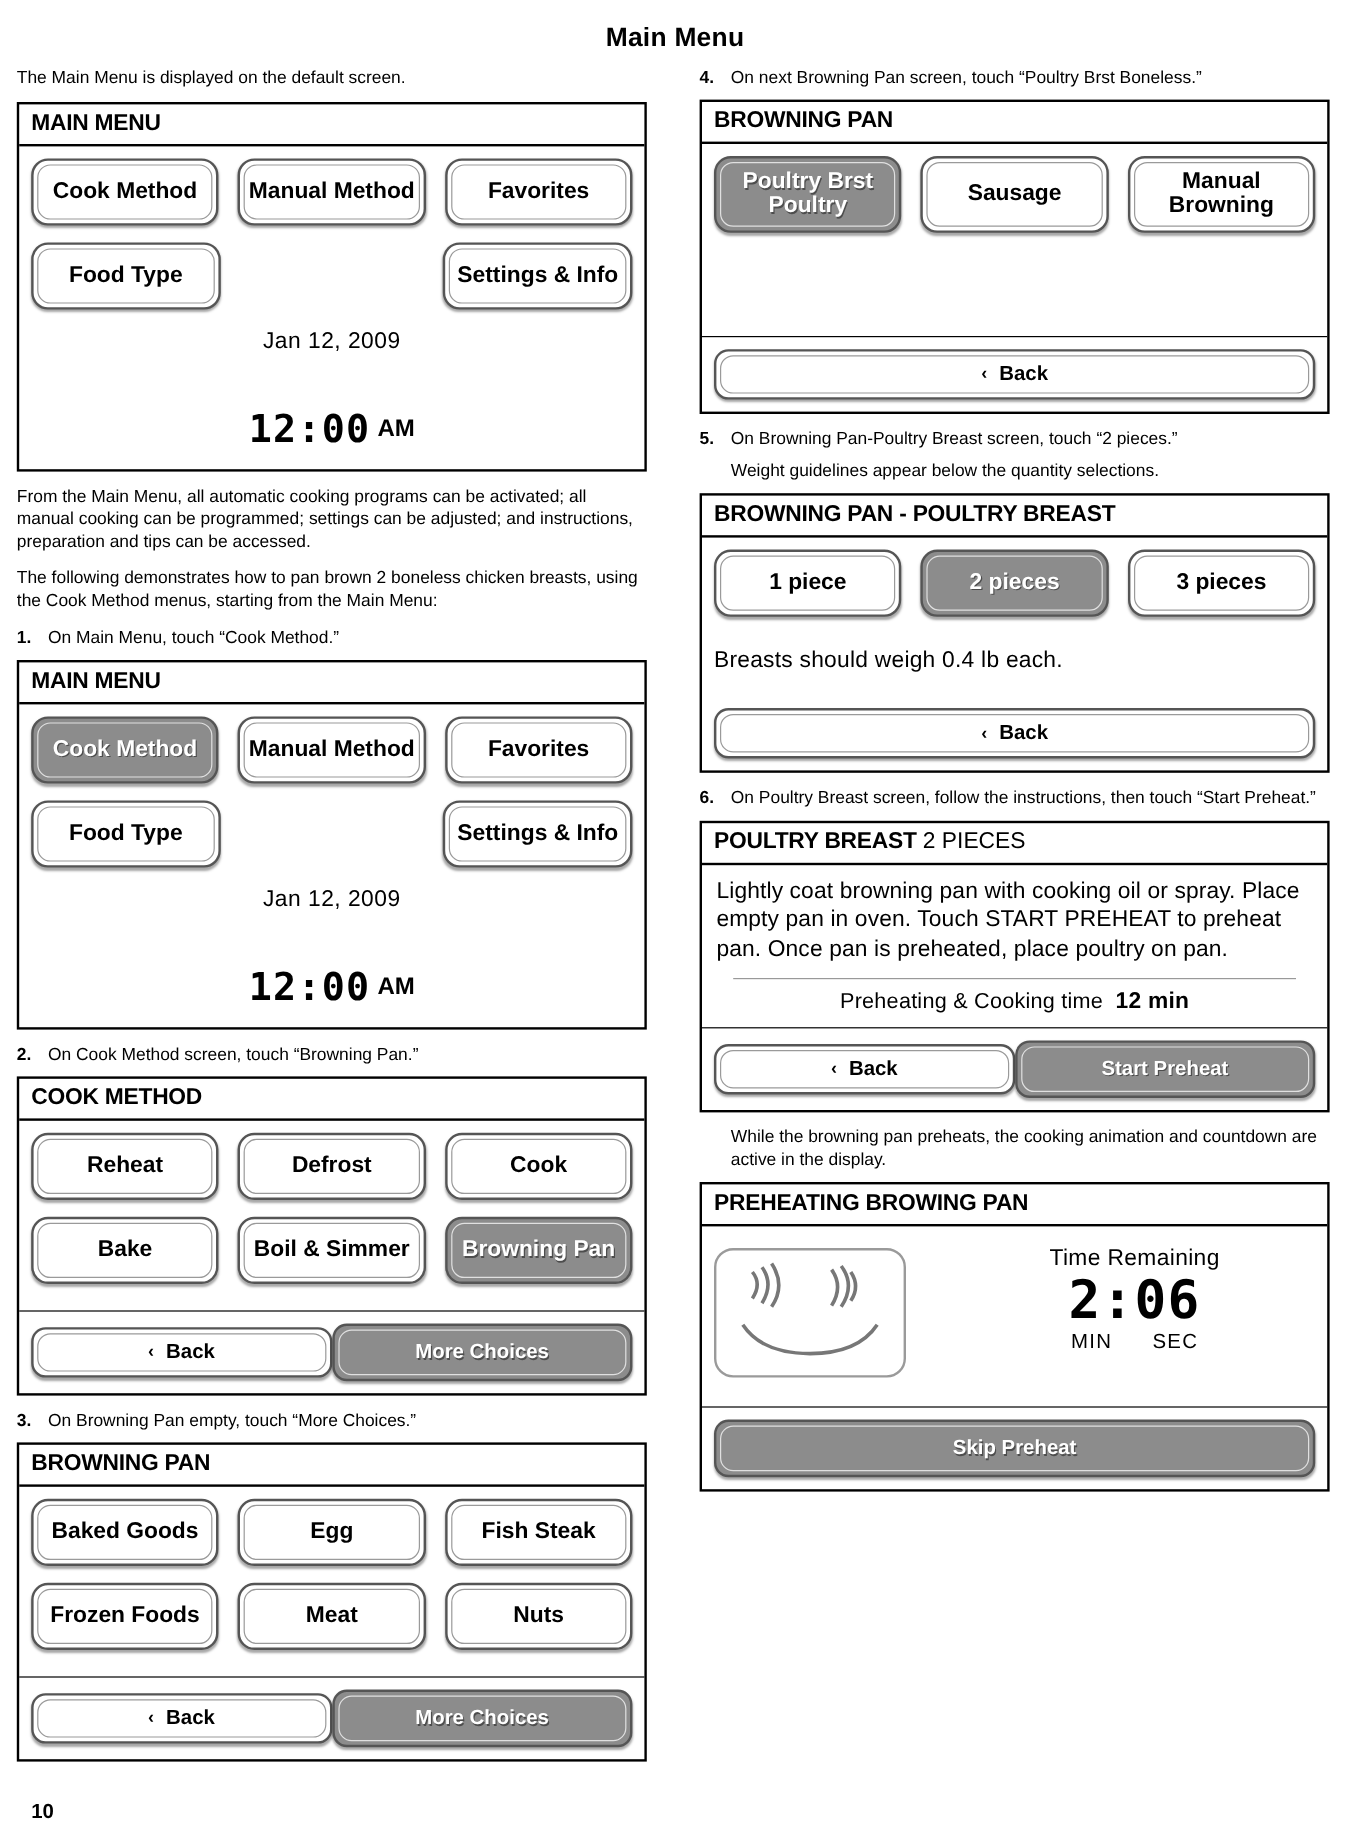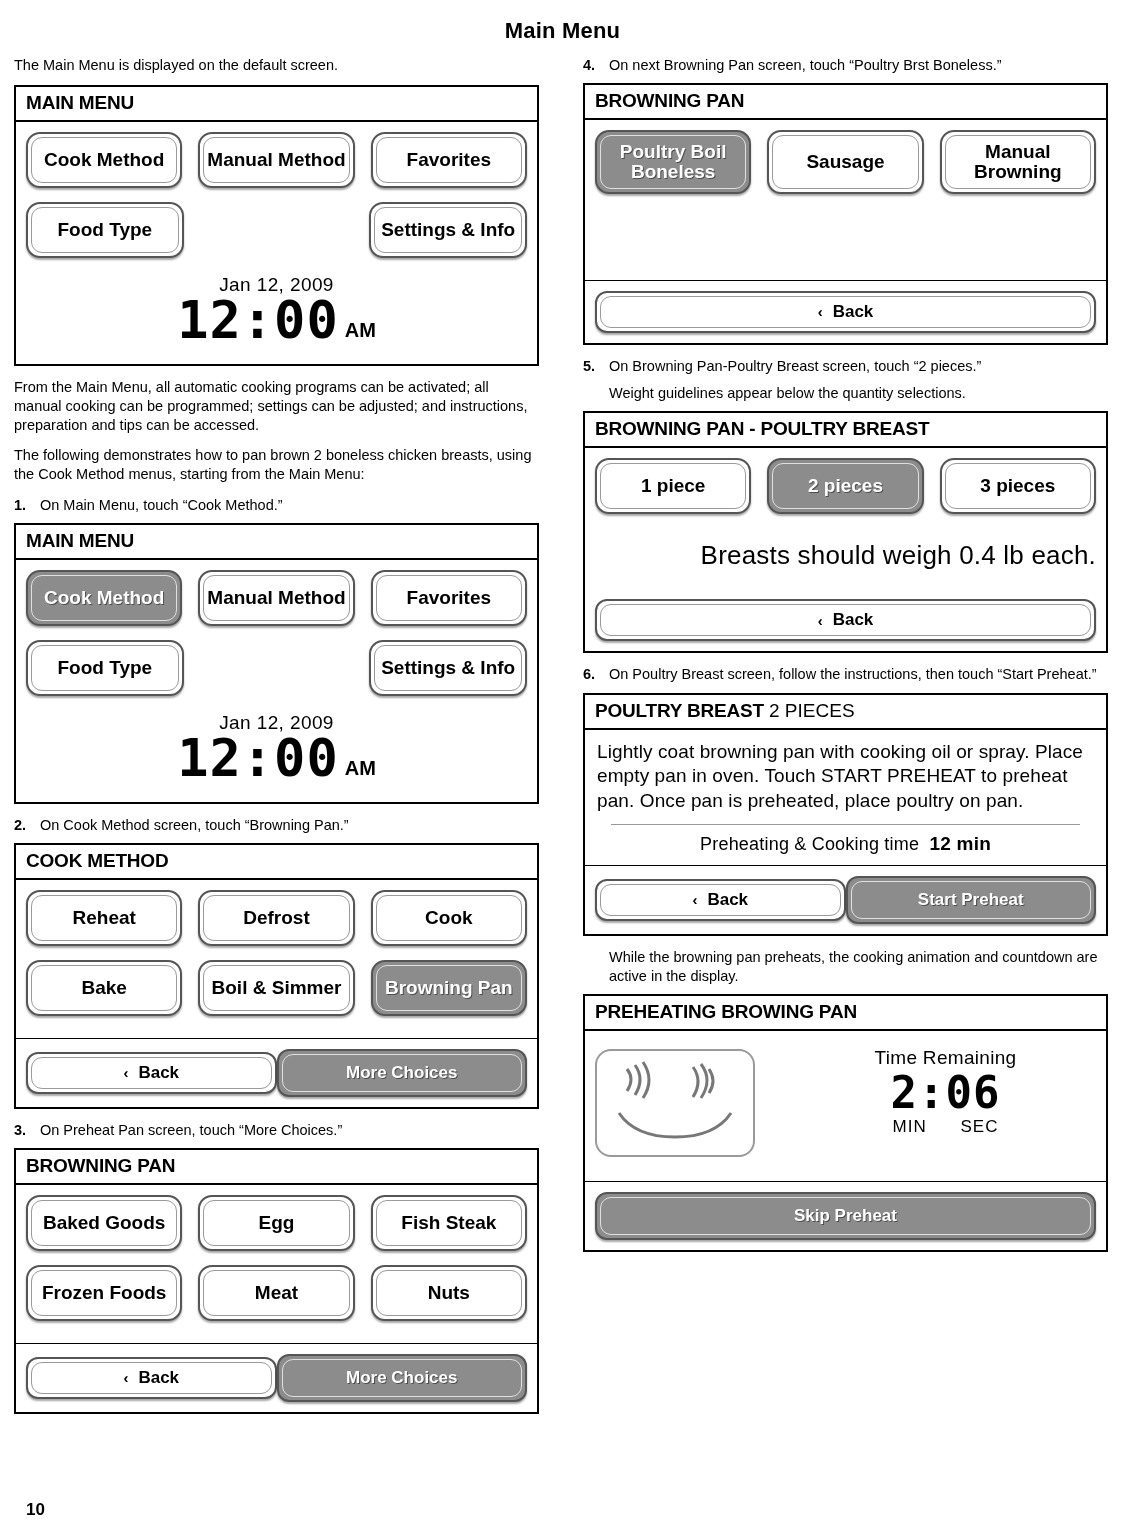--- a/index.html
+++ b/index.html
@@ -149,30 +149,31 @@
   }
   .timeline {
     display: flex;
     align-items: flex-end;
     justify-content: center;
     gap: 6px;
     margin-top: -2px;
   }
   .time {
     font-family: "DejaVu Sans Mono", monospace;
-    font-size: 52px;
+    font-size: 32px;
     font-weight: bold;
     letter-spacing: 1px;
     line-height: 1;
+    margin-top: 47px;
   }
   .ampm { font-size: 20px; font-weight: bold; padding-bottom: 4px; }
   
   .panel-note {
-    text-align: right;
-    font-size: 26px;
+    text-align: left;
+    font-size: 19px;
     letter-spacing: 0.2px;
     margin: 26px 0 10px 0;
   }
   .instr {
     font-size: 19px;
     line-height: 1.3;
     letter-spacing: 0.1px;
     margin: 2px 0 0 0;
   }
   .hrule { border: none; border-top: 1px solid #999; margin: 10px 14px 8px 14px; }
@@ -310,21 +311,21 @@
           <div class="btn btn-back">
             <span class="chev">‹</span>
             <span>Back</span>
           </div>
           <div class="btn btn-more sel">More Choices</div>
         </div>
       </div>
 
       <div class="step">
         <div class="num">3.</div>
-        <div class="txt">On Preheat Pan screen, touch “More Choices.”</div>
+        <div class="txt">On Browning Pan empty, touch “More Choices.”</div>
       </div>
 
       <div class="panel">
         <div class="panel-title">BROWNING PAN</div>
         <div class="panel-body">
           <div class="btnrow">
             <div class="btn">Baked Goods</div>
             <div class="btn">Egg</div>
             <div class="btn">Fish Steak</div>
           </div>
@@ -349,21 +350,21 @@
 
       <div class="step" style="margin-top:0;">
         <div class="num">4.</div>
         <div class="txt">On next Browning Pan screen, touch “Poultry Brst Boneless.”</div>
       </div>
 
       <div class="panel">
         <div class="panel-title">BROWNING PAN</div>
         <div class="panel-body" style="min-height:160px;">
           <div class="btnrow">
-            <div class="btn sel">Poultry Boil Boneless</div>
+            <div class="btn sel">Poultry Brst Poultry</div>
             <div class="btn">Sausage</div>
             <div class="btn">Manual Browning</div>
           </div>
         </div>
         <div class="bottombar">
           <div class="btn btn-back">
             <span class="chev">‹</span>
             <span>Back</span>
           </div>
         </div>

